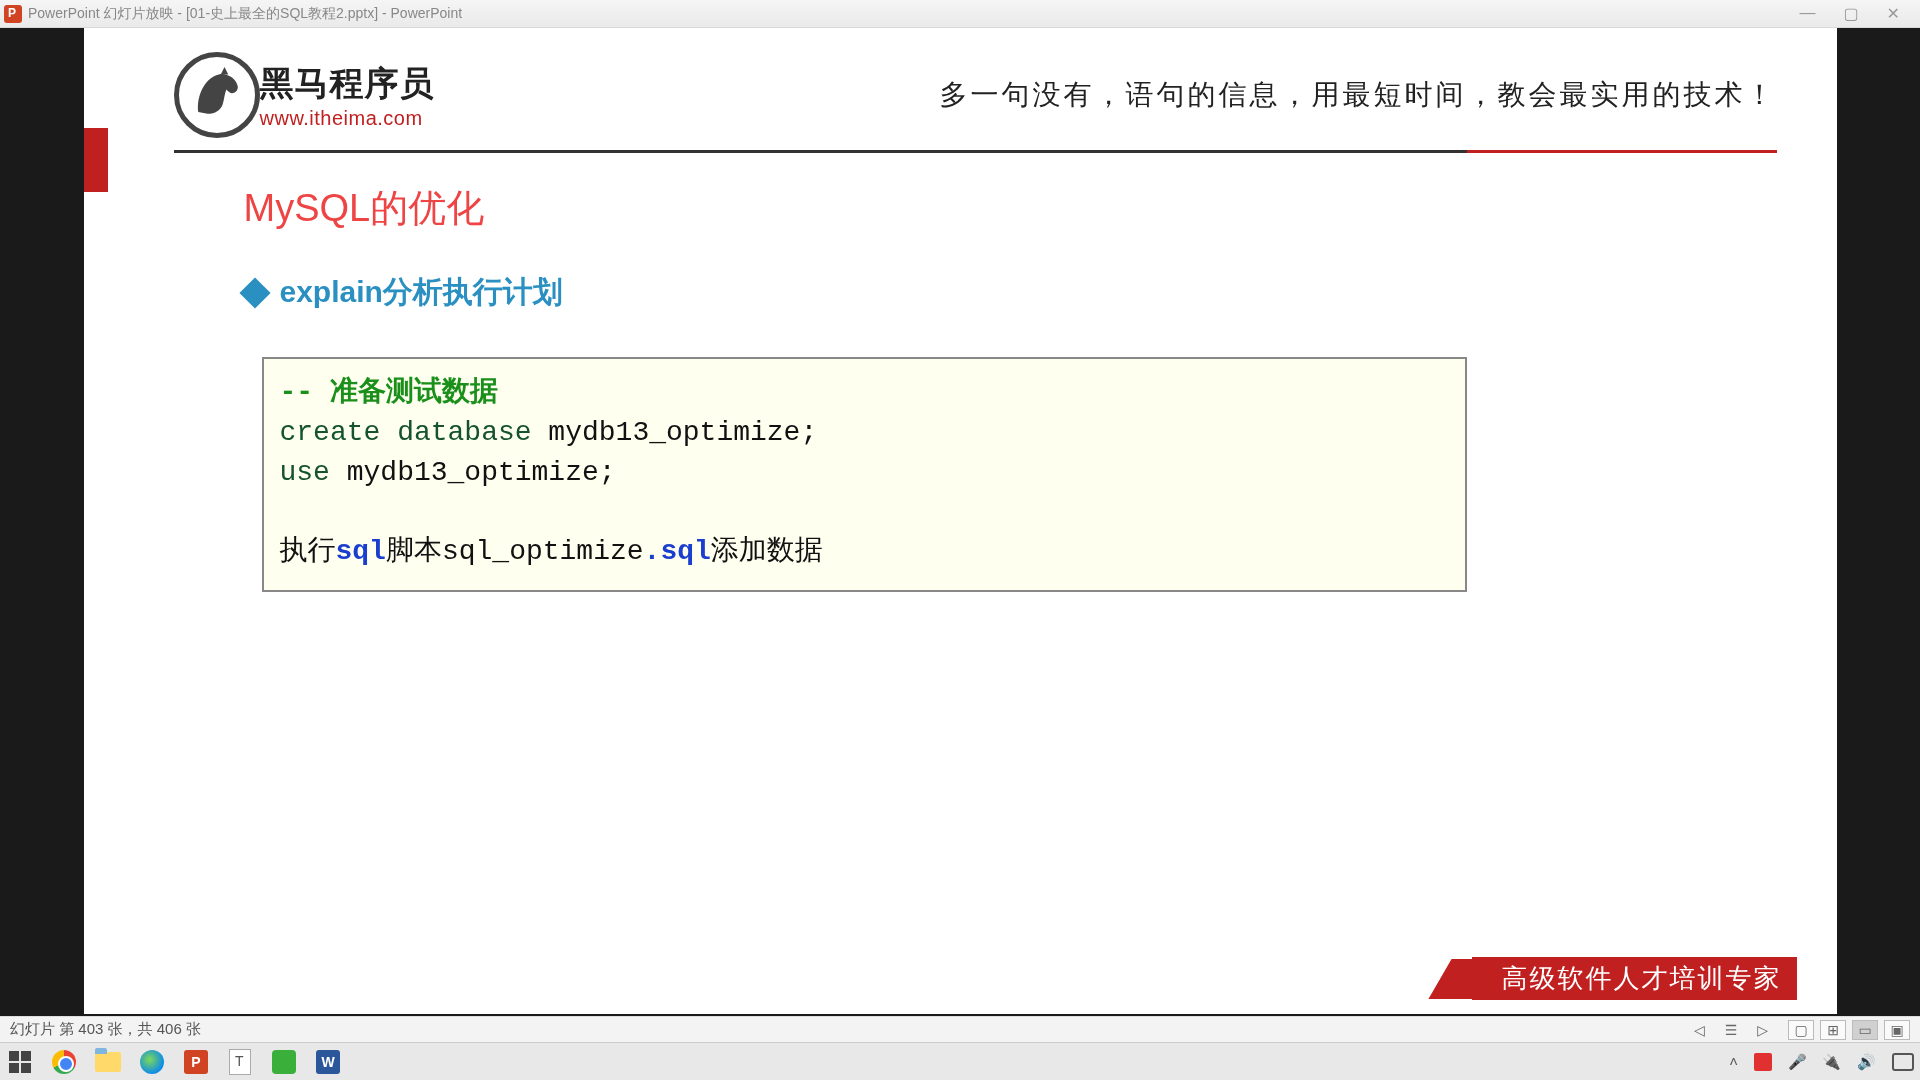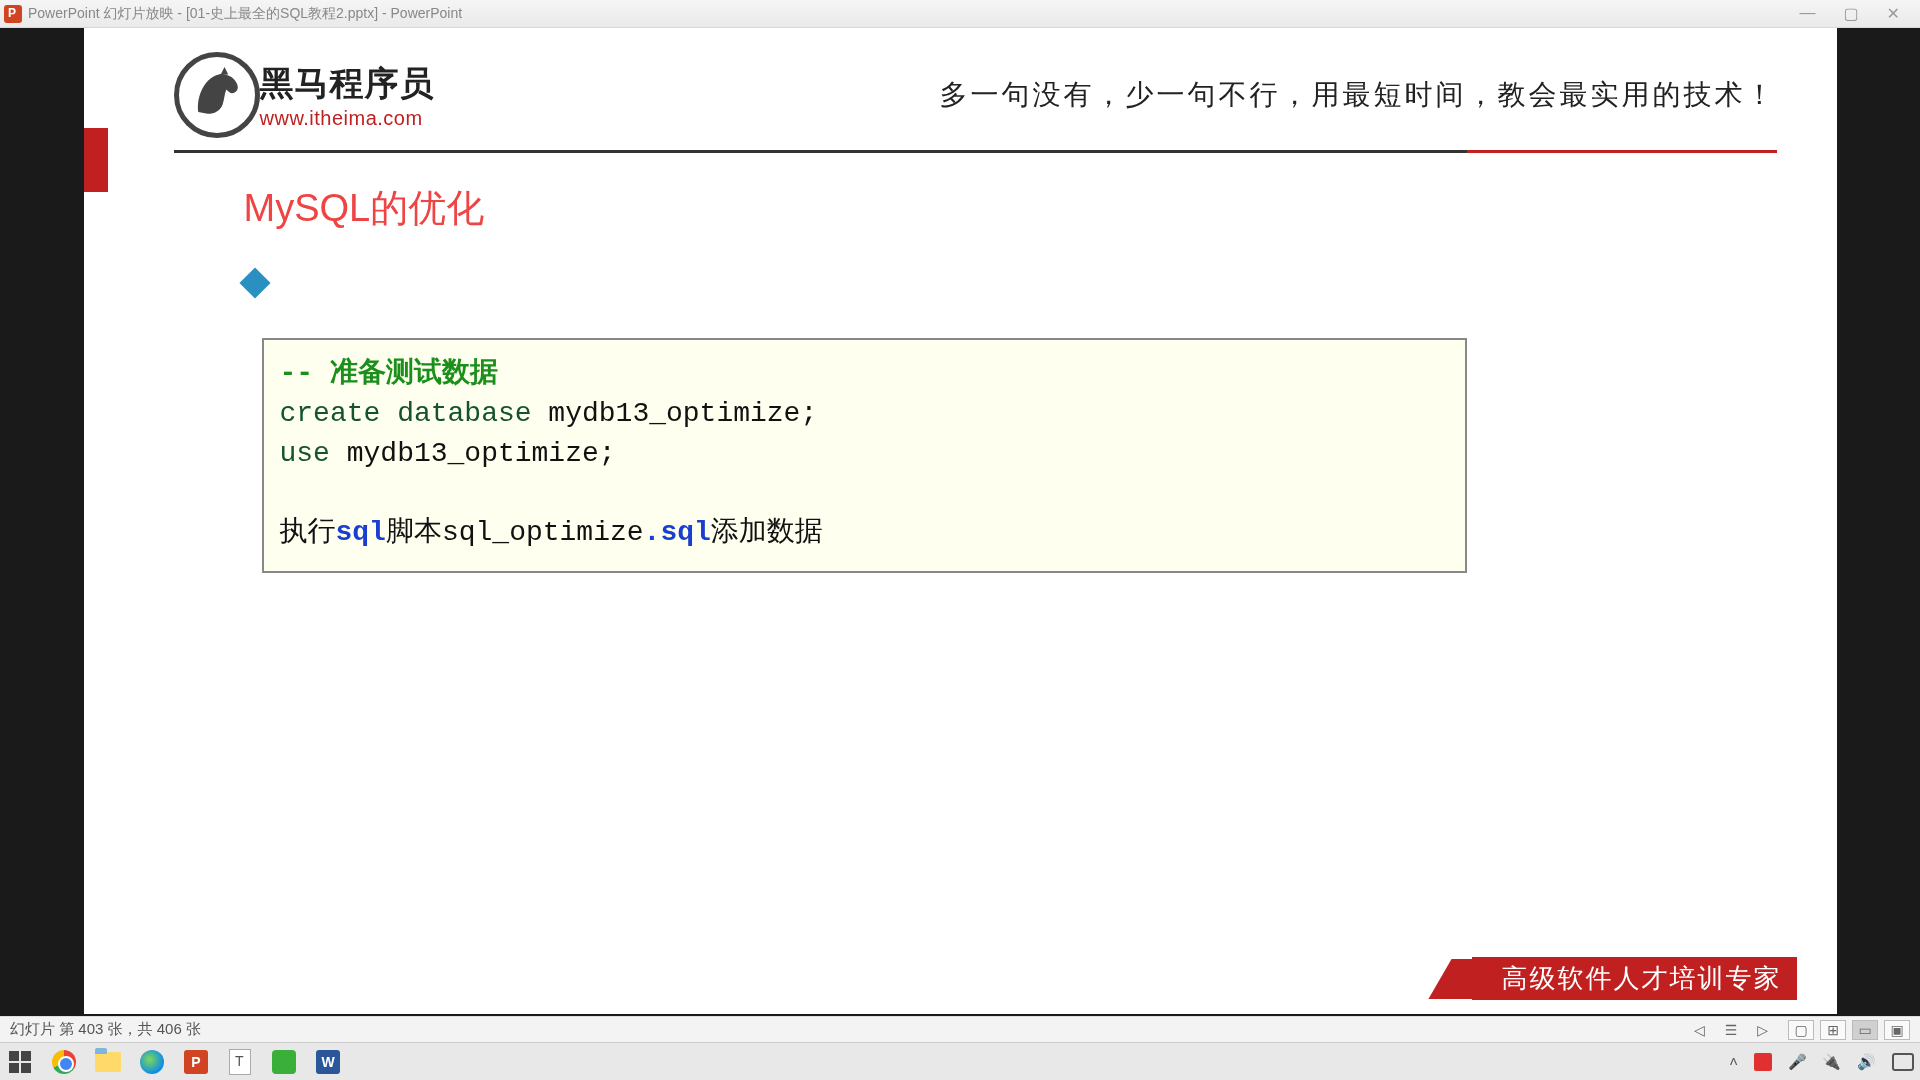--- a/index.html
+++ b/index.html
@@ -93,28 +93,29 @@
         <div class="logo">
           <svg viewBox="0 0 64 64">
             <path fill="#444" d="M12 50 C10 34 18 14 34 10 C42 8 52 14 54 22 C55 26 52 30 48 30 C46 30 44 28 42 26 C40 30 40 36 38 42 C36 48 30 52 22 52 Z"></path>
             <path fill="#444" d="M36 10 L40 2 L44 10 Z"></path>
           </svg>
         </div>
         <div class="logo-text">
           <div class="t1">黑马程序员</div>
           <div class="t2">www.itheima.com</div>
         </div>
-        <div class="slogan">多一句没有，少一句不行，用最短时间，教会最实用的技术！</div>
+        <div class="slogan">多一句没有，语句的信息，用最短时间，教会最实用的技术！</div>
       </div>
       <div class="header-rule"></div>
 
       <div class="slide-title">MySQL的优化</div>
 
       <div class="subtitle-row">
         <div class="diamond"></div>
+        <div class="subtitle">explain分析执行计划</div>
       </div>
 
 
       <div class="code-box">
         <span class="c-comment">-- </span><span class="c-comment">准备测试数据</span><br>
         <span class="c-kw">create</span> <span class="c-kw">database</span><span> mydb13_optimize;</span><br>
         <span class="c-kw">use</span><span> mydb13_optimize;</span><br>
         <br>
         <span>执行</span><span class="c-id">sql</span><span>脚本</span><span>sql_optimize</span><span class="c-dot">.</span><span class="c-id">sql</span><span>添加数据</span>
       </div>

